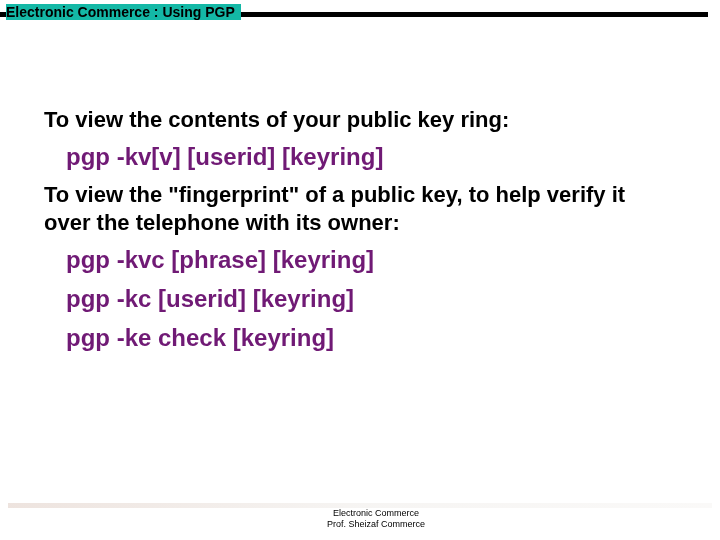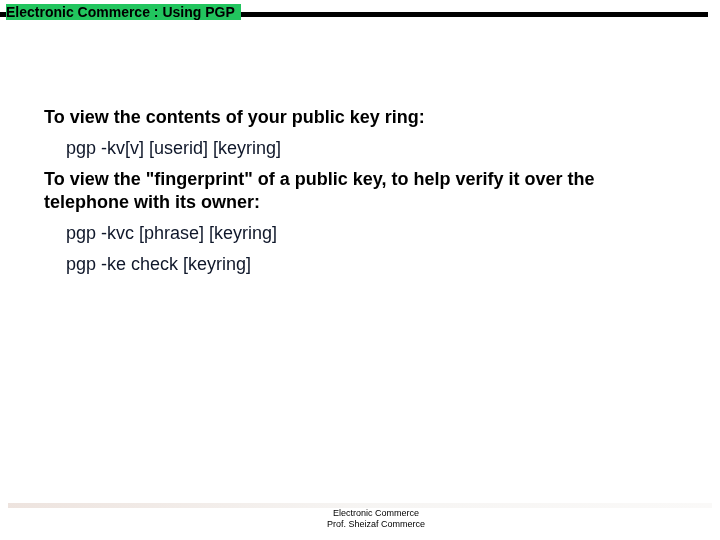--- a/index.html
+++ b/index.html
@@ -16,47 +16,47 @@
       height: 22px;
       margin-top: 4px;
     }
     .header-text {
       position: absolute;
       left: 6px;
       top: 0;
       font-size: 14px;
       font-weight: bold;
       color: #000;
-      background: #22c55e;
+      background: #14b8a6;
       padding-right: 6px;
       z-index: 2;
     }
     .header-line {
       position: absolute;
       left: 0;
       right: 12px;
       top: 8px;
       height: 5px;
       background: #000;
       z-index: 1;
     }
     .content {
       padding: 80px 48px 0 44px;
     }
     .para {
-      font-size: 18px;
+      font-size: 22px;
       font-weight: bold;
       color: #000;
       line-height: 1.28;
       margin-bottom: 8px;
     }
     .cmd {
-      font-size: 18px;
-      font-weight: normal;
-      color: #0f172a;
+      font-size: 24px;
+      font-weight: bold;
+      color: #701a75;
       line-height: 1.28;
       margin-bottom: 8px;
       padding-left: 22px;
     }
     .footer {
       position: absolute;
       bottom: 10px;
       left: 0;
       right: 0;
       text-align: center;
@@ -90,20 +90,21 @@
 <div class="header">
   <div class="header-line"></div>
   <div class="header-text">Electronic Commerce :  Using PGP</div>
 </div>
 
 <div class="content">
   <div class="para">To view the contents of your public key ring:</div>
   <div class="cmd">pgp -kv[v] [userid] [keyring]</div>
   <div class="para">To view the "fingerprint" of a public key, to help verify it over the telephone with its owner:</div>
   <div class="cmd">pgp -kvc [phrase] [keyring]</div>
+  <div class="cmd">pgp -kc [userid] [keyring]</div>
   <div class="cmd">pgp -ke check [keyring]</div>
 </div>
 
 <div class="footer-bar"></div>
 
 <div class="footer">
   <div class="footer-line1">Electronic Commerce</div>
   <div class="footer-line2">Prof. Sheizaf Commerce</div>
 </div>
 

